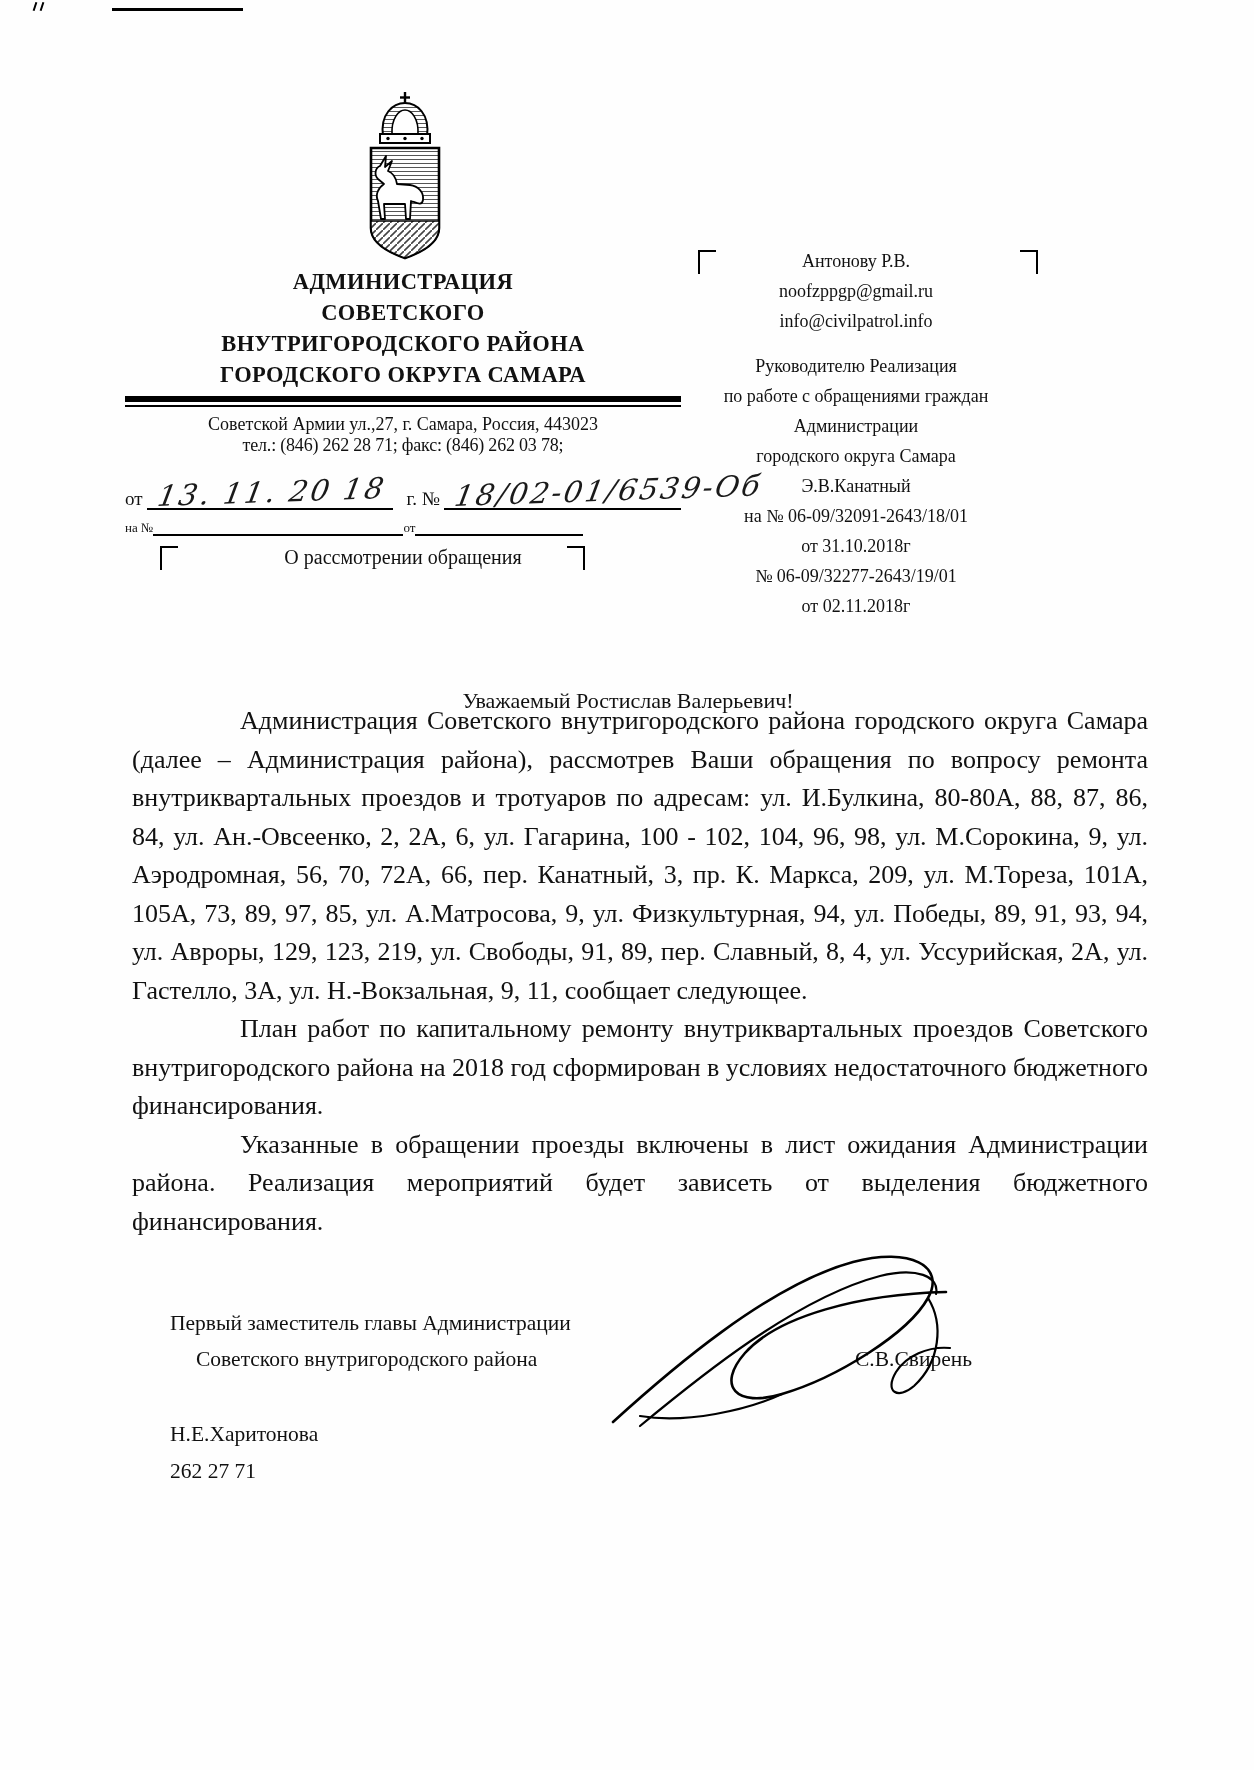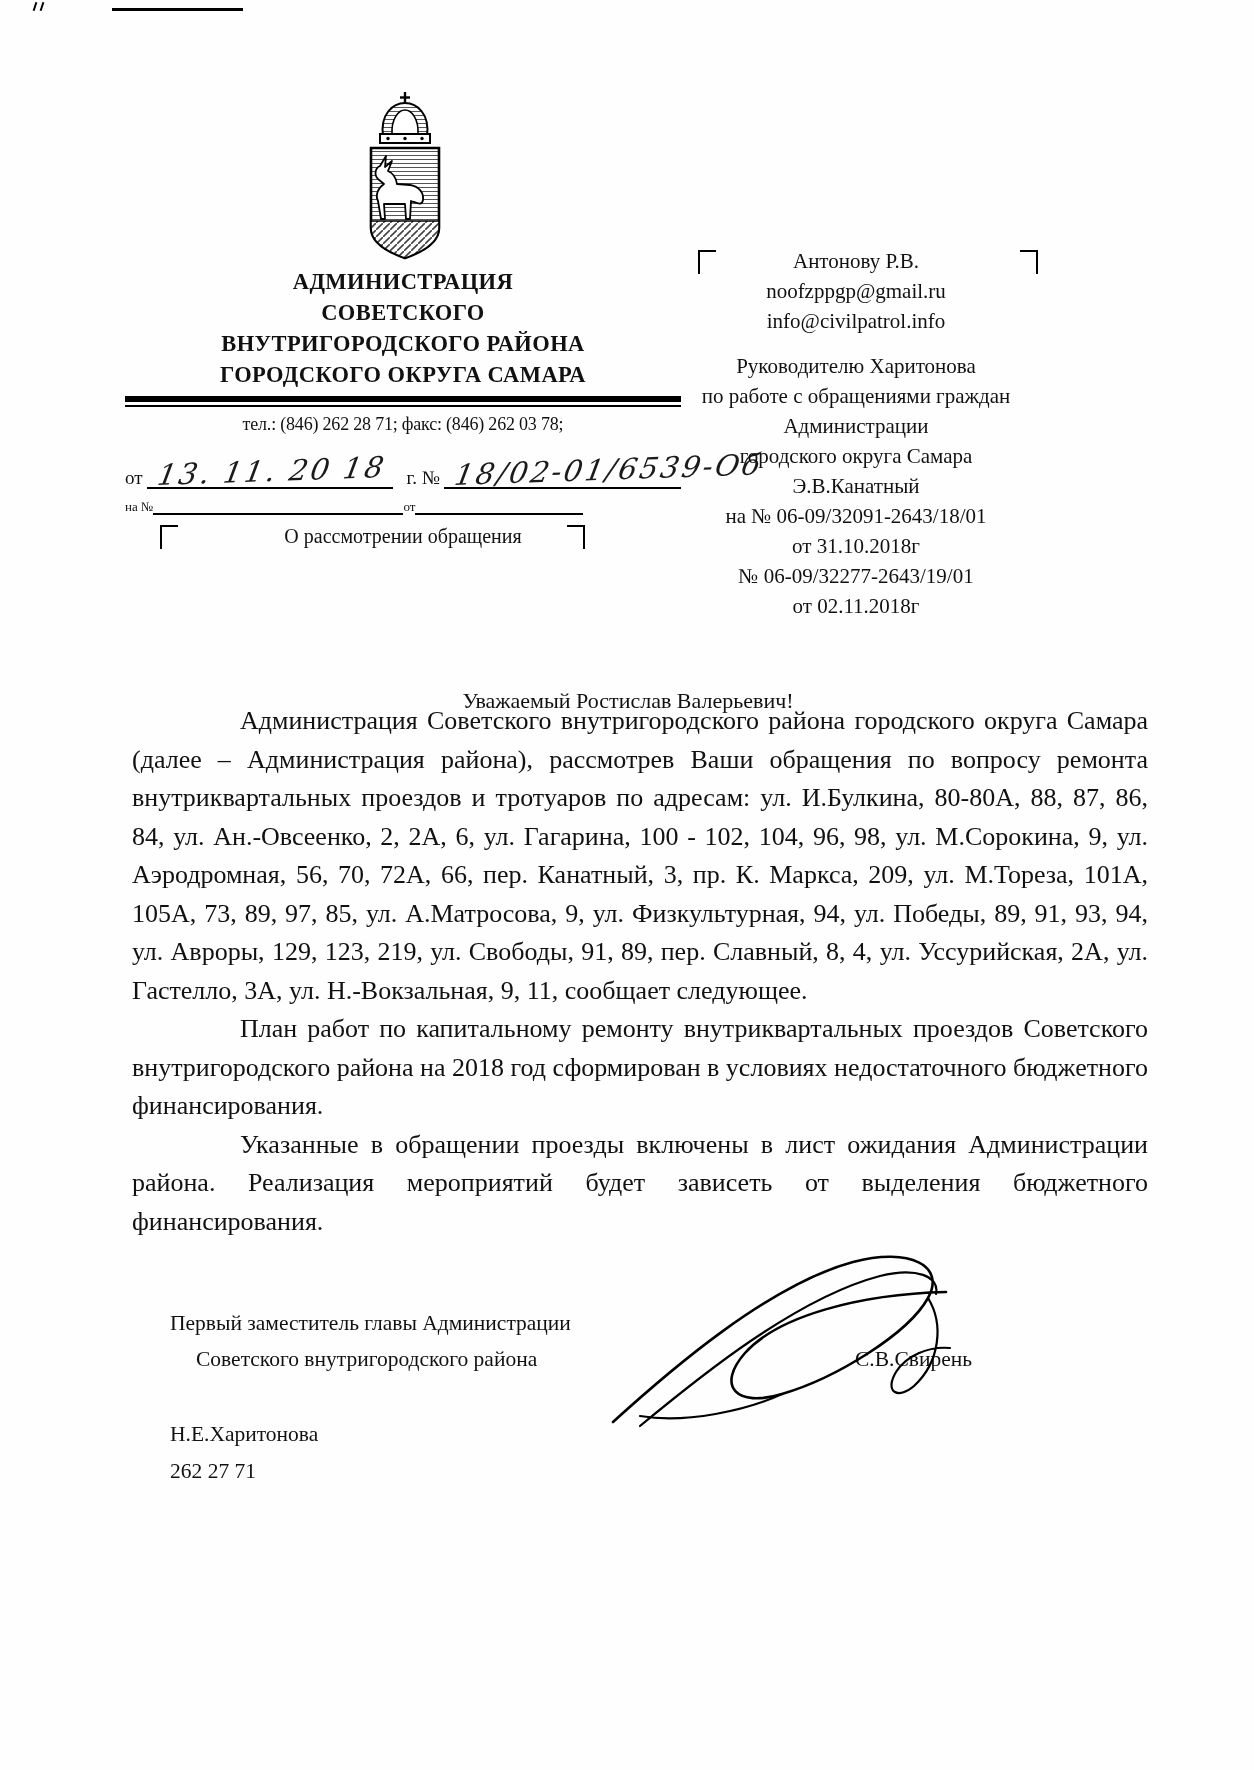--- a/index.html
+++ b/index.html
@@ -42,21 +42,21 @@
 
   .subject-row { position:relative; margin-top:2px; height:40px; }
   .bracket { position:absolute; width:16px; height:22px; }
   .br-tl { border-left:2px solid #000; border-top:2px solid #000; }
   .br-tr { border-right:2px solid #000; border-top:2px solid #000; }
   .subj-bl { left:35px; top:8px; }
   .subj-br { left:442px; top:8px; }
   .subject { text-align:center; font-size:20px; padding-top:8px; }
 
   
-  .right-col { position:absolute; left:640px; top:244px; width:432px; text-align:center; font-size:21px; line-height:30px; }
+  .right-col { position:absolute; left:640px; top:244px; width:432px; text-align:center; font-size:18px; line-height:30px; }
   .addr-bl { left:58px; top:6px; }
   .addr-br { left:380px; top:6px; }
   .addressee-head { padding-top:2px; }
   .recipient { margin-top:15px; }
 
   
   .salutation { position:absolute; left:120px; top:668px; width:1016px; text-align:center; font-size:22px;margin-top:20px; }
   .body-text { position:absolute; left:120px; top:702px; width:1016px; font-size:26px; line-height:38.5px; text-align:justify;margin-left:12px; }
   .body-text p { margin:0; text-indent:108px; }
 
@@ -111,20 +111,21 @@
   <div class="left-col">
     <div class="org-name">
       <div>АДМИНИСТРАЦИЯ</div>
       <div>СОВЕТСКОГО</div>
       <div>ВНУТРИГОРОДСКОГО РАЙОНА</div>
       <div>ГОРОДСКОГО  ОКРУГА САМАРА</div>
     </div>
     <div class="rule-thick"></div>
     <div class="rule-thin"></div>
     <div class="addr">
+      <div>Советской Армии ул.,27, г. Самара, Россия, 443023</div>
       <div class="tight">тел.: (846) 262 28 71; факс: (846) 262 03 78;</div>
     </div>
 
     <div class="ref-row">
       <span class="lbl" style="padding-left:0">от</span>
       <span class="ufill u-date">
         <span class="handwriting">13. 11. 20 18</span>
       </span>
       <span class="lbl">г. №</span>
       <span class="ufill u-num">
@@ -148,21 +149,21 @@
 
   <div class="right-col">
     <span class="bracket br-tl addr-bl"></span>
     <span class="bracket br-tr addr-br"></span>
     <div class="addressee-head">
       <div>Антонову Р.В.</div>
       <div>noofzppgp@gmail.ru</div>
       <div>info@civilpatrol.info</div>
     </div>
     <div class="recipient">
-      <div>Руководителю Харитонова</div>
+      <div>Руководителю Реализация</div>
       <div>по работе с обращениями граждан</div>
       <div>Администрации</div>
       <div>городского округа Самара</div>
       <div>Э.В.Канатный</div>
       <div>на № 06-09/32091-2643/18/01</div>
       <div>от 31.10.2018г</div>
       <div>№ 06-09/32277-2643/19/01</div>
       <div>от 02.11.2018г</div>
     </div>
   </div>

